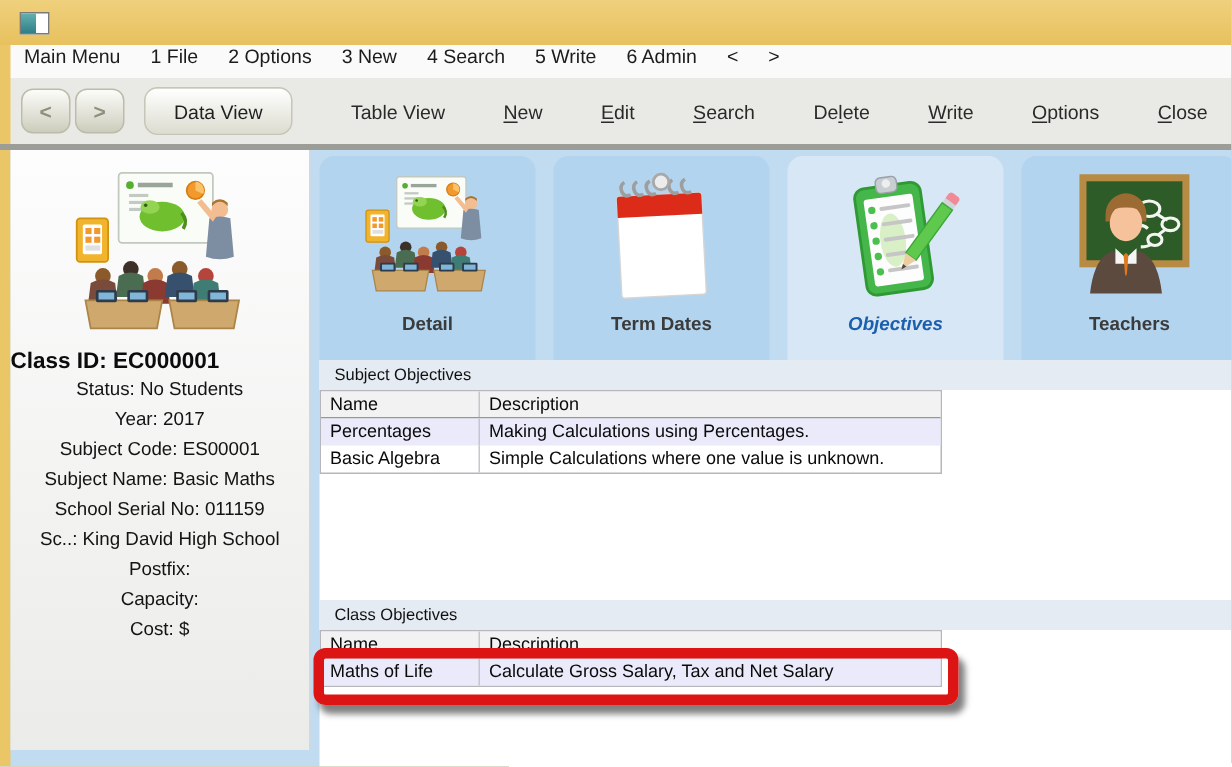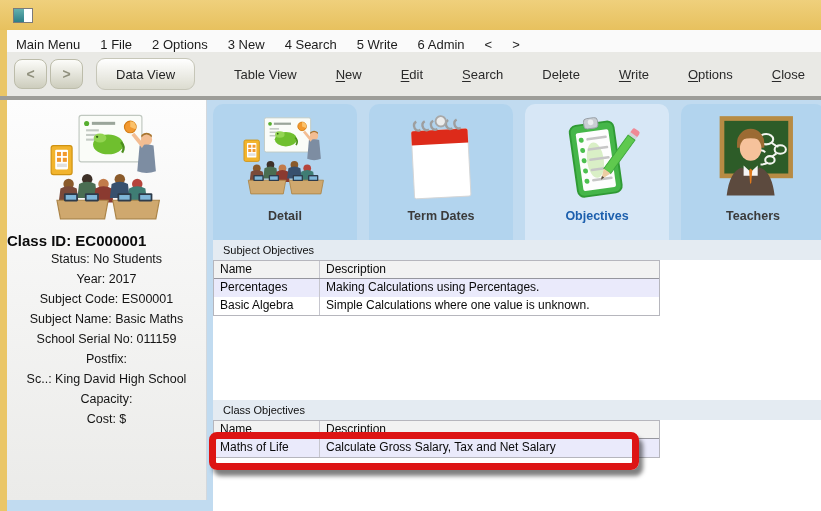--- a/index.html
+++ b/index.html
@@ -8,21 +8,21 @@
 
   
   .titlebar{position:absolute;left:0;top:0;width:821px;height:30px;
             background:linear-gradient(#efd07c,#e7c15e);}
   .title-icon{position:absolute;left:13px;top:8px;width:18px;height:13px;
               background:#fff;border:1px solid #7a7a7a;display:flex;}
   .title-icon .half{width:55%;height:100%;background:linear-gradient(#63b0ae,#2e7f88);}
 
   
   .menubar{position:absolute;left:7px;top:30px;width:814px;height:22px;background:#fafafa;
-           display:flex;align-items:flex-end;font-size:13px;color:#1c1c1c;}
+           display:flex;align-items:flex-start;font-size:13px;color:#1c1c1c;}
   .menu-item{padding:0 10px;cursor:default;}
   .menu-item:first-child{padding-left:9px;}
 
   
   .toolbar{position:absolute;left:7px;top:52px;width:814px;height:44px;background:#e9e9e5;
            display:flex;align-items:center;font-size:13px;color:#2a2a2a;}
   .navbtn{width:31px;height:28px;margin-left:7px;border-radius:8px;
           background:linear-gradient(#fcfcf9,#cdcdbd);border:1px solid #bcbcaa;
           color:#8f8f7c;font-size:14px;font-weight:bold;display:flex;
           align-items:center;justify-content:center;}
@@ -45,32 +45,32 @@
   .side-image-wrap{width:128px;height:122px;margin:9px auto 0;}
   .side-image{width:128px;height:122px;}
   .class-id{text-align:left;font-size:15px;font-weight:bold;color:#0c0c0c;margin-top:1px;}
   .side-details div{text-align:center;font-size:12.5px;line-height:20px;color:#141414;}
 
   
   .content{position:absolute;left:206px;top:0;width:608px;height:411px;}
   .tabs-row{position:absolute;left:0;top:4px;display:flex;gap:12px;}
   .tab-card{width:144px;height:136px;border-radius:10px 10px 0 0;background:#b2d4ee;
             display:flex;flex-direction:column;align-items:center;cursor:default;}
-  .tab-card.selected{background:#d7e7f6;}
+  .tab-card.selected{background:#d7e7f6;font-style:italic;}
   .tab-icon{width:94px;height:94px;margin-top:7px;}
   .tab-label{font-size:12.5px;font-weight:bold;color:#3b3b3b;margin-top:4px;}
   .tab-card.selected .tab-label{color:#1c5fad;}
 
   .white-area{position:absolute;left:0;top:140px;width:608px;height:271px;background:#ffffff;}
   .band{position:absolute;left:0;width:608px;height:20px;background:#e4ebf2;
         font-size:11px;line-height:20px;padding-left:10px;box-sizing:border-box;color:#101010;}
   .band-subject{top:0;}
   .band-class{top:160px;}
 
-  .tbl{position:absolute;left:0;width:447px;border:1px solid #b6b6bd;box-sizing:border-box;
+  .tbl{position:absolute;left:0;width:415px;border:1px solid #b6b6bd;box-sizing:border-box;
        font-size:12px;color:#0a0a0a;background:#fff;}
   .tbl-subject{top:20px;}
   .tbl-class{top:180px;}
   .tbl-row{display:flex;height:18px;}
   .tbl-row.alt{background:#eaeafb;}
   .tbl-h{background:#f2f2f2;border-bottom:1px solid #96969e;height:17px;}
   .cell{padding:1px 6px;white-space:nowrap;overflow:hidden;box-sizing:border-box;line-height:15px;}
   .cell-name{width:106px;border-right:1px solid #c6c6ce;}
   .cell-desc{flex:1;}
 
@@ -170,22 +170,22 @@
       <rect x="83.5" y="71.5" width="9" height="4" fill="#7fb6d9"></rect>
     </g>
   </svg></div>
       <div class="class-id">Class ID: EC000001</div>
       <div class="side-details">
           <div>Status: No Students</div>
           <div>Year: 2017</div>
           <div>Subject Code: ES00001</div>
           <div>Subject Name: Basic Maths</div>
           <div>School Serial No: 011159</div>
+          <div>Sc..: King David High School</div>
           <div>Postfix:</div>
-          <div>Sc..: King David High School</div>
           <div>Capacity:</div>
           <div>Cost: $</div>
         </div>
     </div>
 
     <div class="content">
       <div class="tabs-row">
           <div class="tab-card">
             <svg viewBox="0 0 110 100" xmlns="http://www.w3.org/2000/svg" class="tab-icon">
     <rect x="31" y="3" width="54" height="40" rx="2" fill="#fafcf8" stroke="#c0c8c0"></rect>

